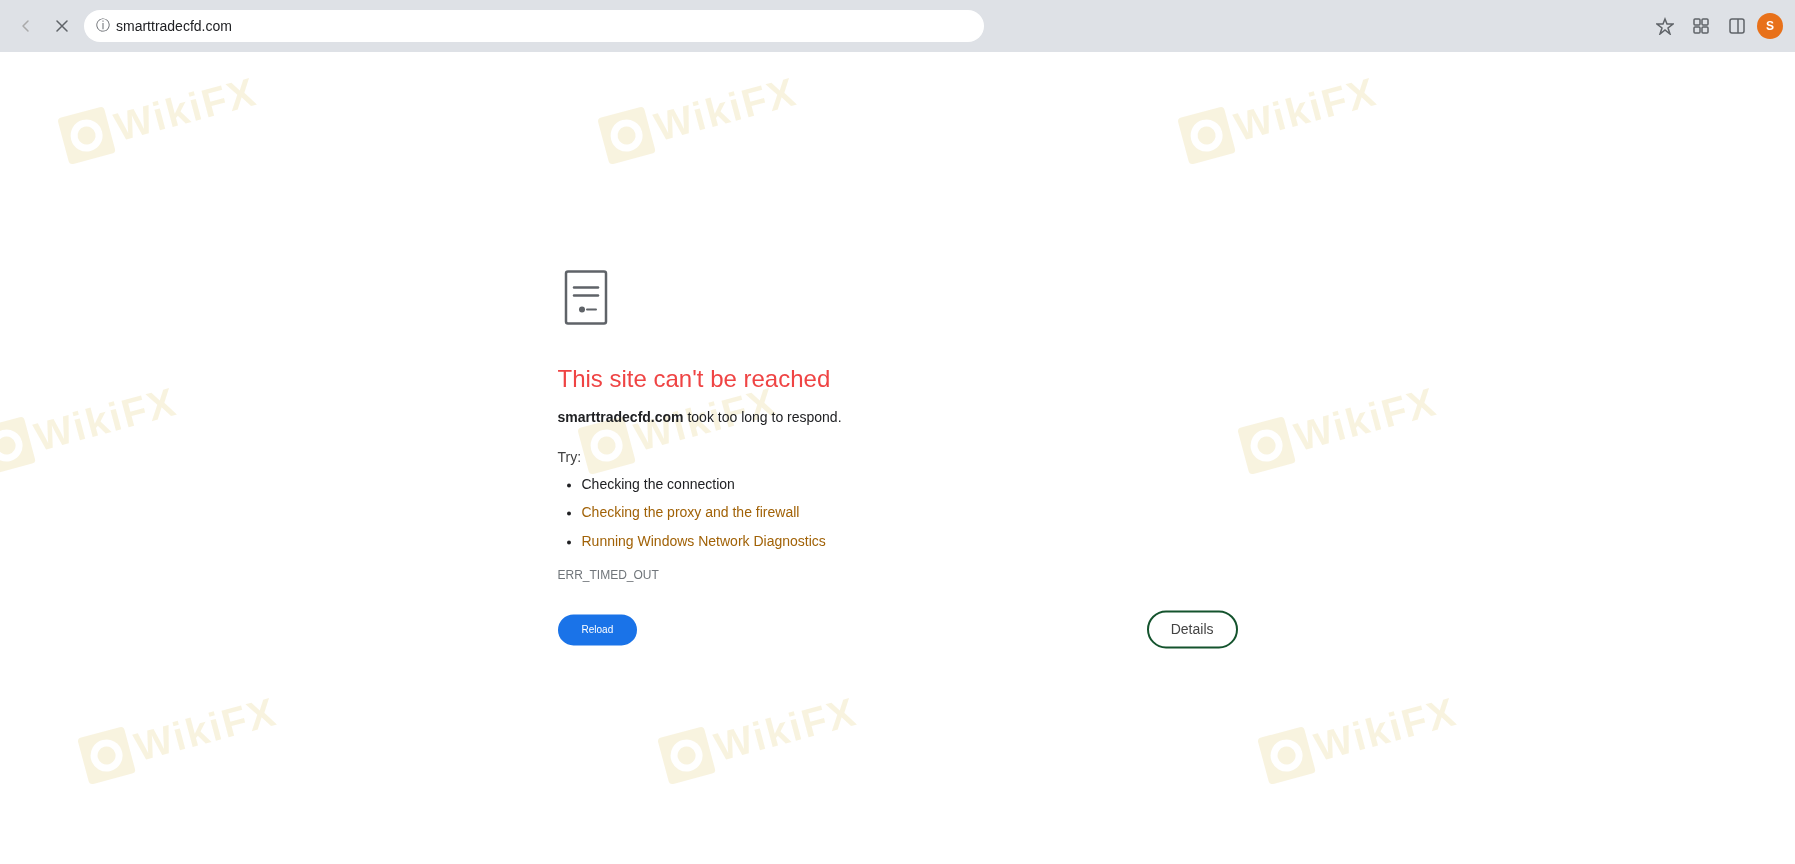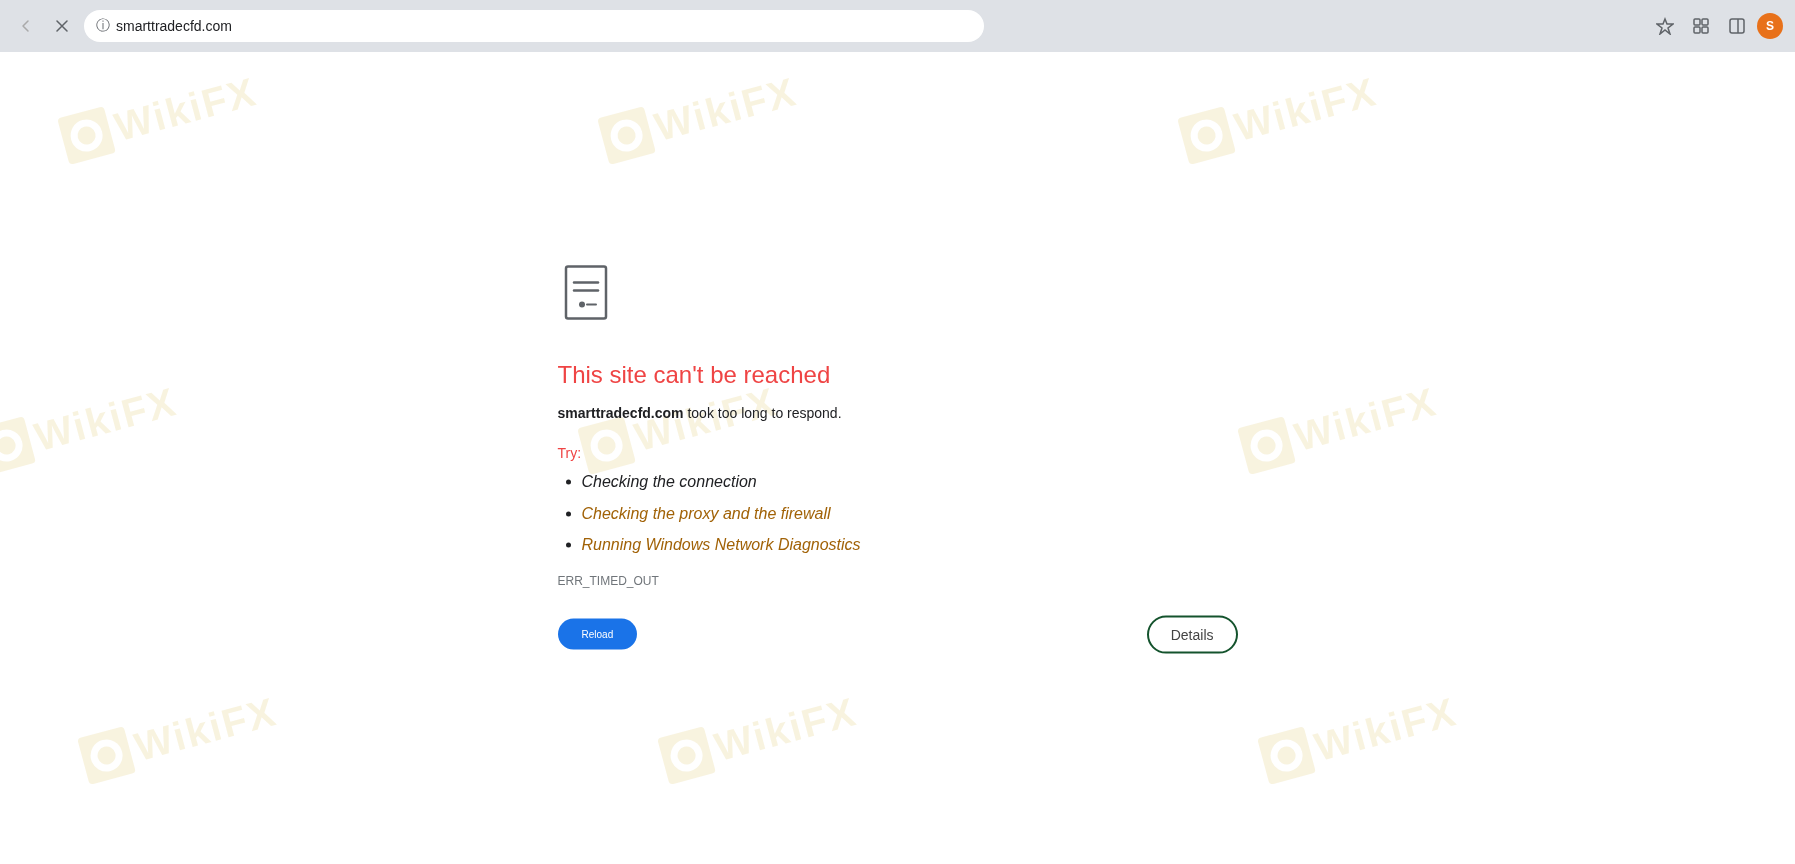--- a/index.html
+++ b/index.html
@@ -198,36 +198,35 @@
       color: #202124;
       margin-bottom: 24px;
     }
 
     .error-subtitle strong {
       font-weight: 600;
     }
 
     .try-label {
       font-size: 14px;
-      color: #ef4444;
+      color: #404040;
       margin-bottom: 8px;
     }
 
     .try-list {
       list-style: disc;
       padding-left: 24px;
       margin-bottom: 16px;
     }
 
     .try-list li {
-      font-size: 16px;
+      font-size: 14px;
       color: #202124;
       margin-bottom: 6px;
       line-height: 1.6;
-      font-style: italic;
     }
 
     .try-list li a {
       color: #a16207;
       text-decoration: none;
     }
 
     .error-code {
       font-size: 12px;
       color: #70757a;

